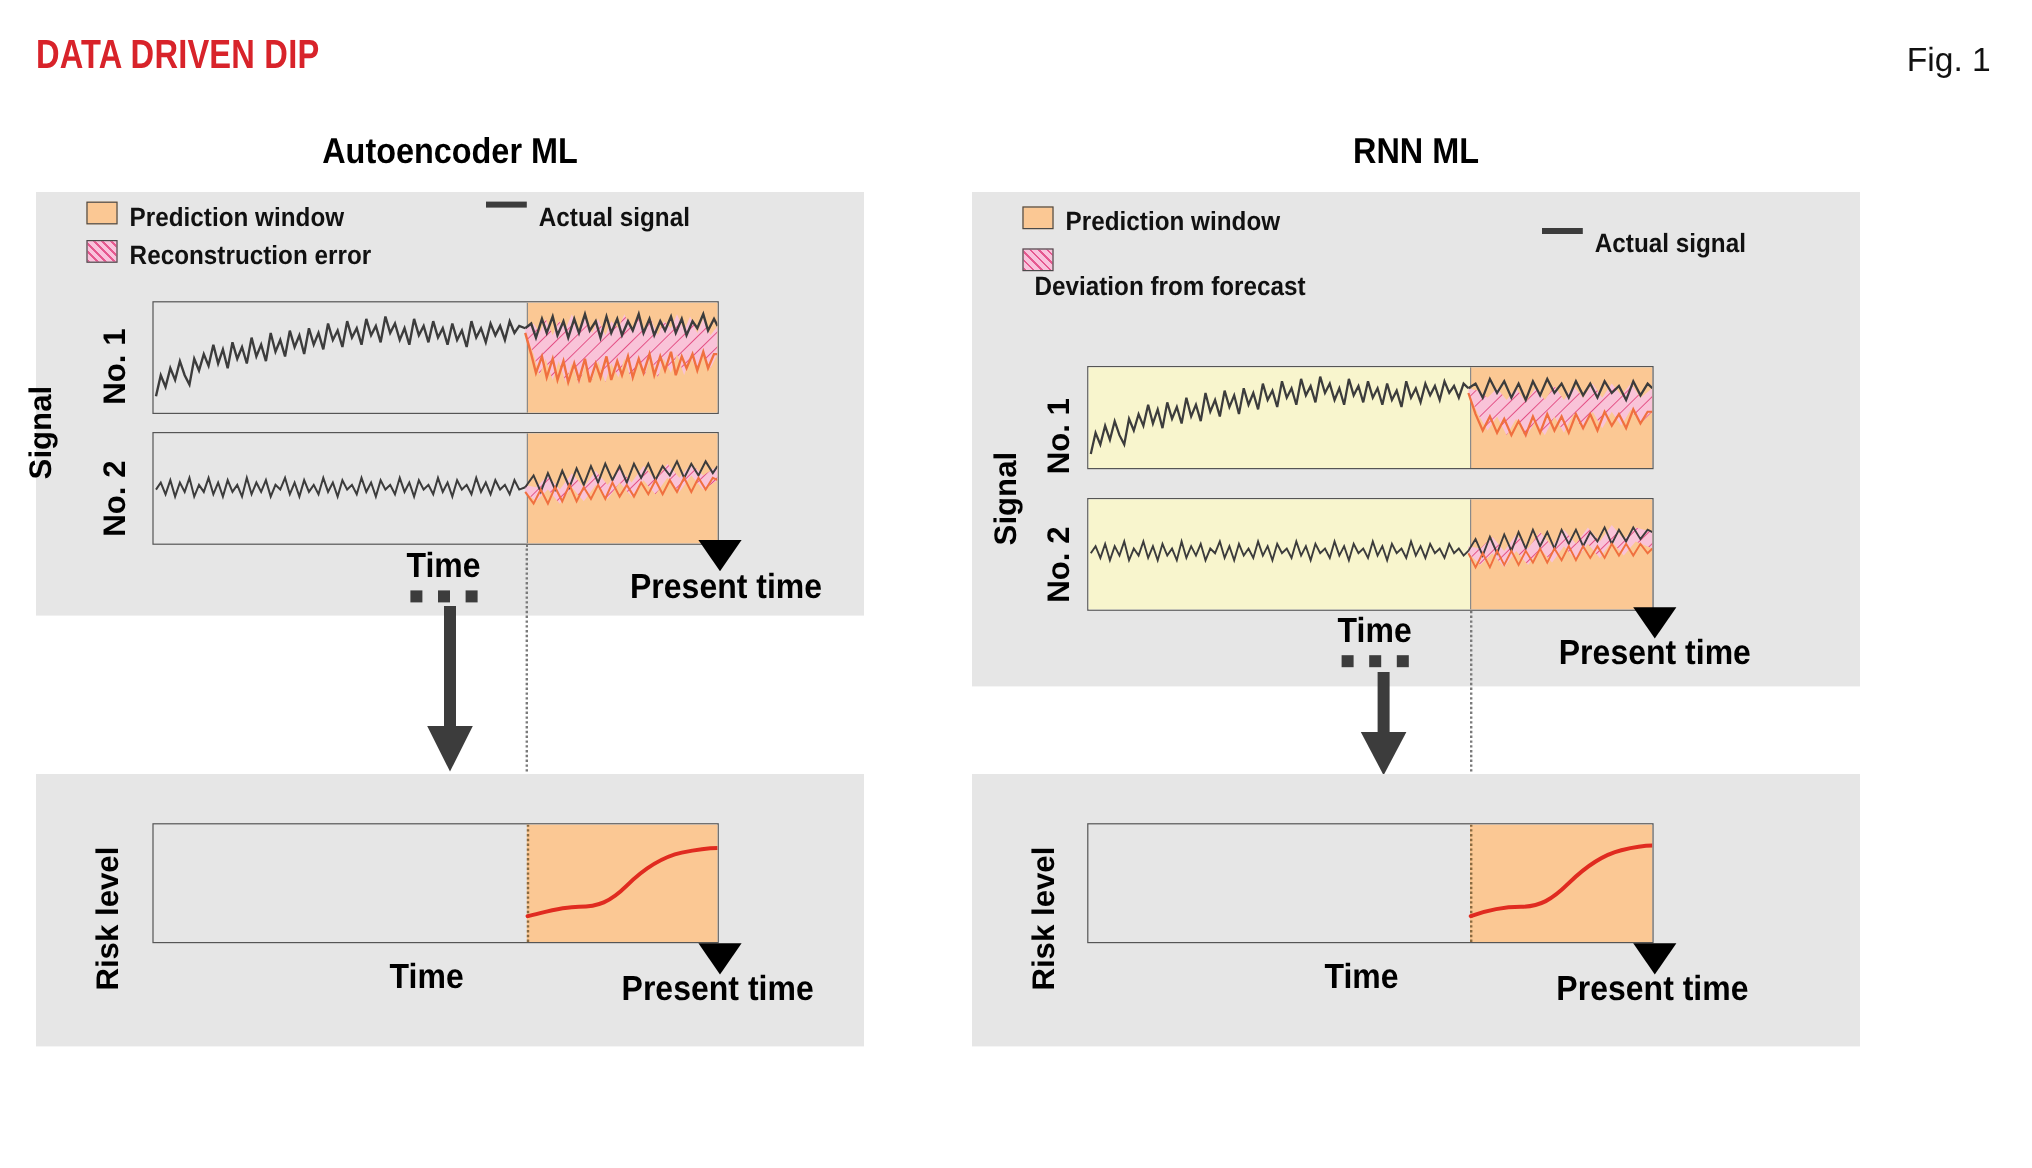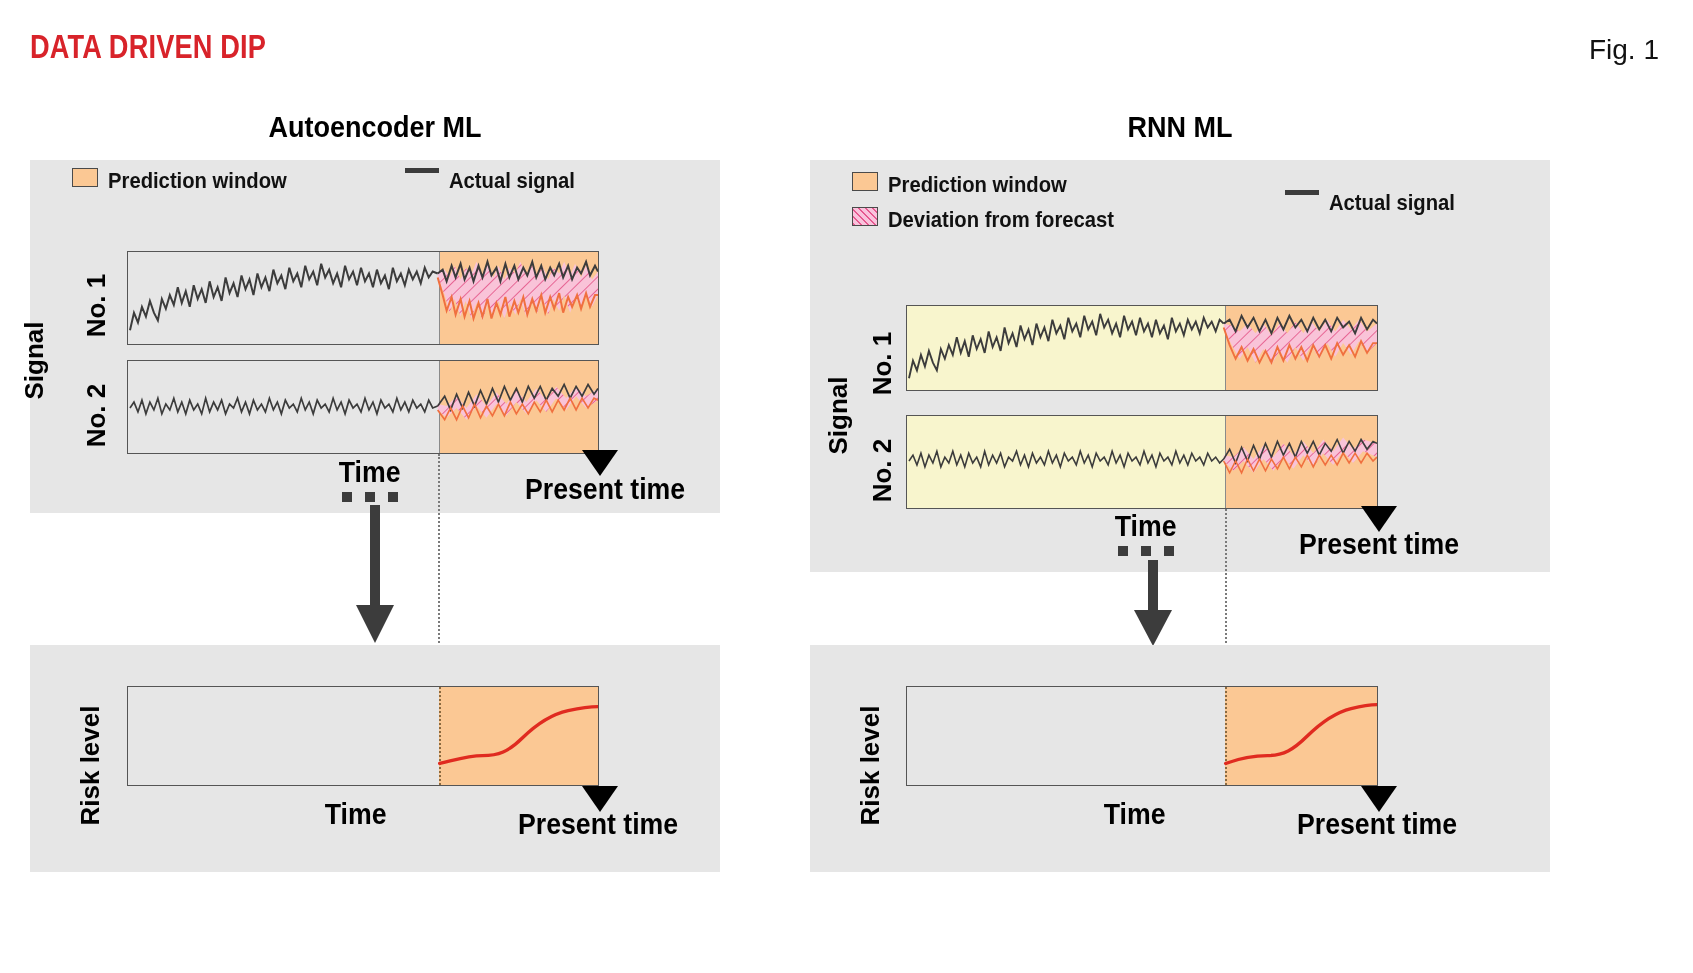--- a/index.html
+++ b/index.html
@@ -189,20 +189,24 @@
 
   <div class="panel-heading" id="heading-left">Autoencoder ML</div>
   <div class="panel-heading" id="heading-right">RNN ML</div>
 
   <div class="panel" id="panel-signal-left"></div>
 
   <div class="legend" id="legend-left-a">
     <div class="legend-row">
       <span class="sw sw-orange"></span>
       <span class="legend-label">Prediction window</span>
+    </div>
+    <div class="legend-row">
+      <span class="sw sw-pink"></span>
+      <span class="legend-label">Reconstruction error</span>
     </div>
   </div>
 
   <div class="legend" id="legend-left-b">
     <div class="legend-row">
       <span class="sw-line"></span>
       <span class="legend-label">Actual signal</span>
     </div>
   </div>
 
@@ -277,21 +281,21 @@
   <div class="tlabel" style="left:511px; top:808px;">Present time</div>
   <div class="tri" style="left:582px; top:786px; transform:rotate(180deg);"></div>
 
   <div class="panel" id="panel-signal-right"></div>
 
   <div class="legend" id="legend-right-a">
     <div class="legend-row" style="height:35px;">
       <span class="sw sw-orange"></span>
       <span class="legend-label">Prediction window</span>
     </div>
-    <div class="legend-row" style="height:35px;">
+    <div class="legend-row" style="height:35px;flex-direction:column;">
       <span class="sw sw-pink"></span>
       <span class="legend-label">Deviation from forecast</span>
     </div>
   </div>
 
   <div class="legend" id="legend-right-b">
     <div class="legend-row" style="height:35px;">
       <span class="sw-line"></span>
       <span class="legend-label">Actual signal</span>
     </div>

